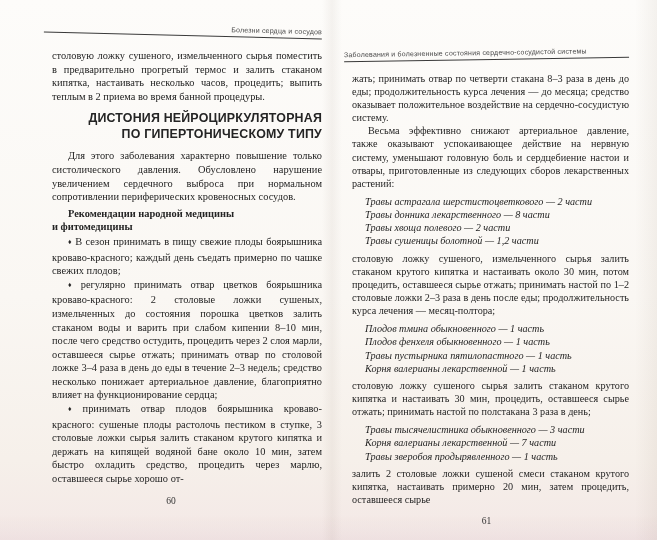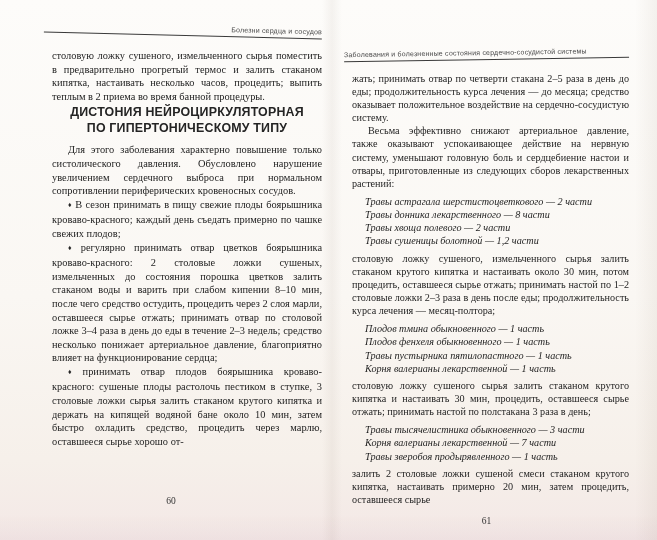--- a/index.html
+++ b/index.html
@@ -51,22 +51,22 @@
   .page-right .page-body { top: 52px; height: 442px; font-size: 10.2px; line-height: 13.1px; }
 
   p.para { margin: 0; }
   .indent { text-indent: 16px; }
 
   .dia { font-size: 7px; margin-right: 3px; position: relative; top: -1px; }
 
   .heading {
     font-family: "Liberation Sans", sans-serif;
     font-weight: bold; font-size: 12.4px; line-height: 15.5px;
-    text-align: center; letter-spacing: 0.2px;
-    margin: 2px 0 7px; text-indent: 0;
+    text-align: right; letter-spacing: 0.2px;
+    margin: 8px 0 7px; text-indent: 0;
   }
   .subheading {
     font-weight: bold; font-size: 10.4px; line-height: 13.6px;
     text-align: left; margin: 3px 0 1px; text-indent: 16px;
   }
 
   .recipe { font-style: italic; text-align: left; padding-left: 13px; margin: 5px 0 4px; }
   .recipe-line { line-height: 13.2px; }
 
   .page-number {
@@ -86,34 +86,35 @@
 
   <div class="page page-left">
     <div class="running-header">
       <span>Болезни сердца и сосудов</span>
       <div class="rh-rule"></div>
     </div>
     <div class="page-body" id="left-body">
         <p class="para">столовую ложку сушеного, измельченного сырья поместить в предварительно прогретый термос и залить стаканом кипятка, настаивать несколько часов, процедить; выпить теплым в 2 приема во время банной процедуры.</p>
         <div class="heading"><span>ДИСТОНИЯ НЕЙРОЦИРКУЛЯТОРНАЯ</span><br><span>ПО ГИПЕРТОНИЧЕСКОМУ ТИПУ</span></div>
         <p class="para indent">Для этого заболевания характерно повышение только систолического давления. Обусловлено нарушение увеличением сердечного выброса при нормальном сопротивлении периферических кровеносных сосудов.</p>
+        <div class="subheading"><span>Рекомендации народной медицины</span><br><span>и фитомедицины</span></div>
         <p class="para indent"><span class="dia">♦</span>В сезон принимать в пищу свежие плоды боярышника кроваво-красного; каждый день съедать примерно по чашке свежих плодов;</p>
         <p class="para indent"><span class="dia">♦</span>регулярно принимать отвар цветков боярышника кроваво-красного: 2 столовые ложки сушеных, измельченных до состояния порошка цветков залить стаканом воды и варить при слабом кипении 8–10 мин, после чего средство остудить, процедить через 2 слоя марли, оставшееся сырье отжать; принимать отвар по столовой ложке 3–4 раза в день до еды в течение 2–3 недель; средство несколько понижает артериальное давление, благоприятно влияет на функционирование сердца;</p>
         <p class="para indent"><span class="dia">♦</span>принимать отвар плодов боярышника кроваво-красного: сушеные плоды растолочь пестиком в ступке, 3 столовые ложки сырья залить стаканом крутого кипятка и держать на кипящей водяной бане около 10 мин, затем быстро охладить средство, процедить через марлю, оставшееся сырье хорошо от-</p>
       </div>
     <div class="page-number">60</div>
   </div>
 
   <div class="page page-right">
     <div class="running-header">
       <span>Заболевания и болезненные состояния сердечно-сосудистой системы</span>
       <div class="rh-rule"></div>
     </div>
     <div class="page-body" id="right-body">
-        <p class="para">жать; принимать отвар по четверти стакана 2–5 раза в день до еды; продолжительность курса лечения — до месяца; средство оказывает положительное воздействие на сердечно-сосудистую систему.</p>
+        <p class="para">жать; принимать отвар по четверти стакана 8–3 раза в день до еды; продолжительность курса лечения — до месяца; средство оказывает положительное воздействие на сердечно-сосудистую систему.</p>
         <p class="para indent">Весьма эффективно снижают артериальное давление, также оказывают успокаивающее действие на нервную систему, уменьшают головную боль и сердцебиение настои и отвары, приготовленные из следующих сборов лекарственных растений:</p>
         <div class="recipe">
           <div class="recipe-line">Травы астрагала шерстистоцветкового — 2 части</div>
           <div class="recipe-line">Травы донника лекарственного — 8 части</div>
           <div class="recipe-line">Травы хвоща полевого — 2 части</div>
           <div class="recipe-line">Травы сушеницы болотной — 1,2 части</div>
         </div>
         <p class="para">столовую ложку сушеного, измельченного сырья залить стаканом крутого кипятка и настаивать около 30 мин, потом процедить, оставшееся сырье отжать; принимать настой по 1–2 столовые ложки 2–3 раза в день после еды; продолжительность курса лечения — месяц-полтора;</p>
         <div class="recipe">
           <div class="recipe-line">Плодов тмина обыкновенного — 1 часть</div>

